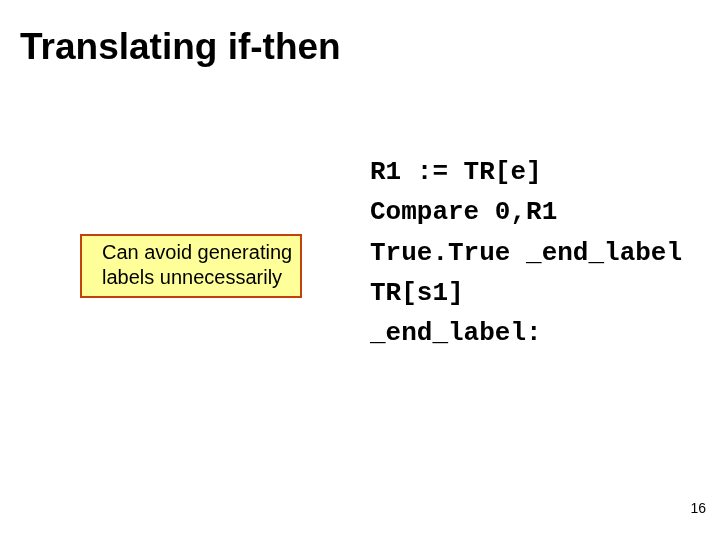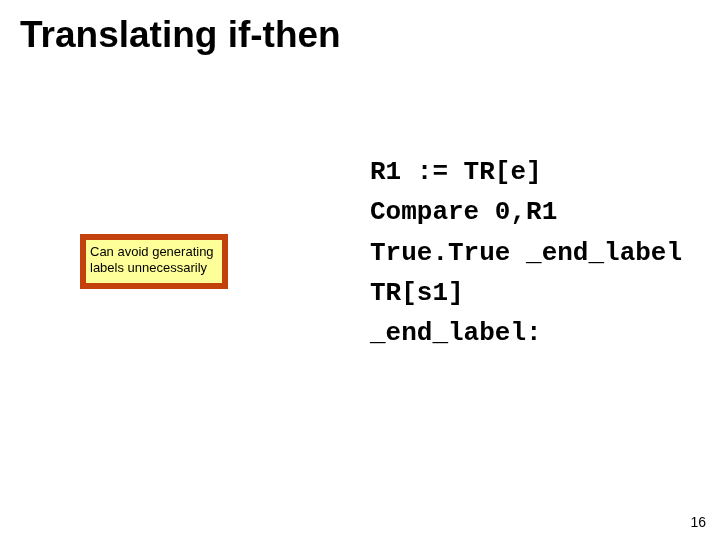--- a/index.html
+++ b/index.html
@@ -14,21 +14,21 @@
     overflow: hidden;
   }
   .slide {
     width: 720px;
     height: 540px;
     position: relative;
     box-sizing: border-box;
   }
   .title {
     position: absolute;
-    top: 14px;
+    top: 26px;
     left: 20px;
     font-weight: 700;
     font-size: 37px;
     letter-spacing: 0px;
   }
   .left-col {
     position: absolute;
     top: 155px;
     left: 28px;
     width: 310px;
@@ -37,43 +37,43 @@
     font-family: "Courier New", Courier, monospace;
     font-size: 22px;
     font-weight: 400;
     white-space: pre;
   }
   .note-box {
     position: absolute;
     top: 234px;
     left: 80px;
     background: #ffff99;
-    border: 6px solid #c2410c;
-    padding: 4px 8px 6px 4px;
+    border: 2px solid #c2410c;
+    padding: 4px 8px 6px 20px;
     font-family: Verdana, Geneva, sans-serif;
-    font-size: 13px;
+    font-size: 20px;
     line-height: 1.25;
   }
   .right-col {
     position: absolute;
     top: 152px;
     left: 370px;
     width: 340px;
   }
   .code-line {
     font-family: "Courier New", Courier, monospace;
     font-weight: 700;
     font-size: 26px;
     line-height: 1.55;
     white-space: pre;
   }
   .page-num {
     position: absolute;
     right: 14px;
-    bottom: 10px;
+    bottom: 24px;
     font-family: Verdana, Geneva, sans-serif;
     font-size: 14px;
   }
 </style>
 </head>
 <body>
 
 <div class="slide">
 
   <div class="title">Translating if-then</div>

